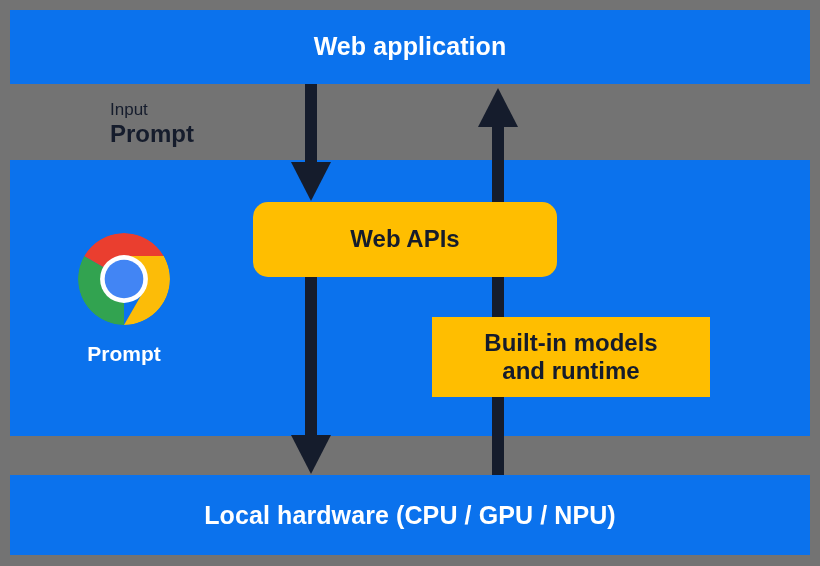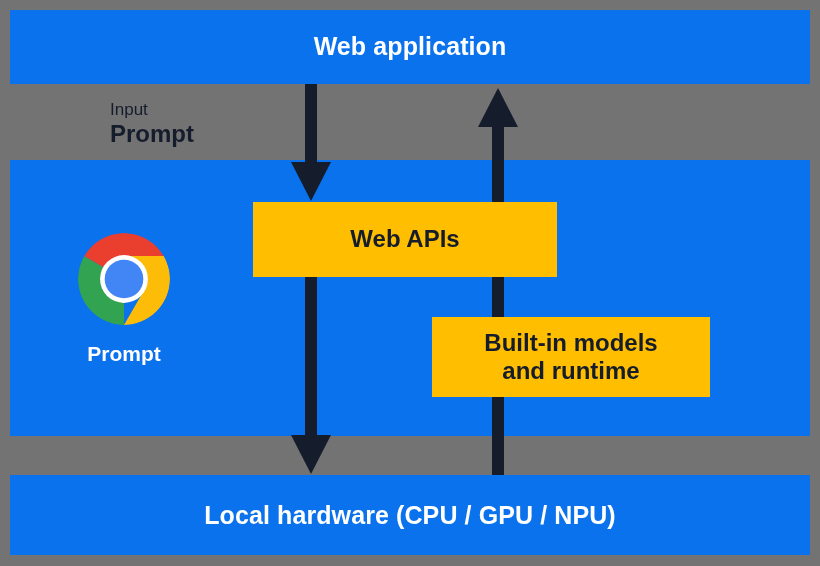--- a/index.html
+++ b/index.html
@@ -130,20 +130,21 @@
     color: #151c2c;
     font-weight: 700;
     line-height: 1.18;
   }
   #box-web-apis {
     left: 253px;
     top: 202px;
     width: 304px;
     height: 75px;
     font-size: 24px;
+    border-radius: 15px;
   }
   #box-builtin-models {
     left: 432px;
     top: 317px;
     width: 278px;
     height: 80px;
     font-size: 24px;
     padding: 0 12px;
     box-sizing: border-box;
   }

